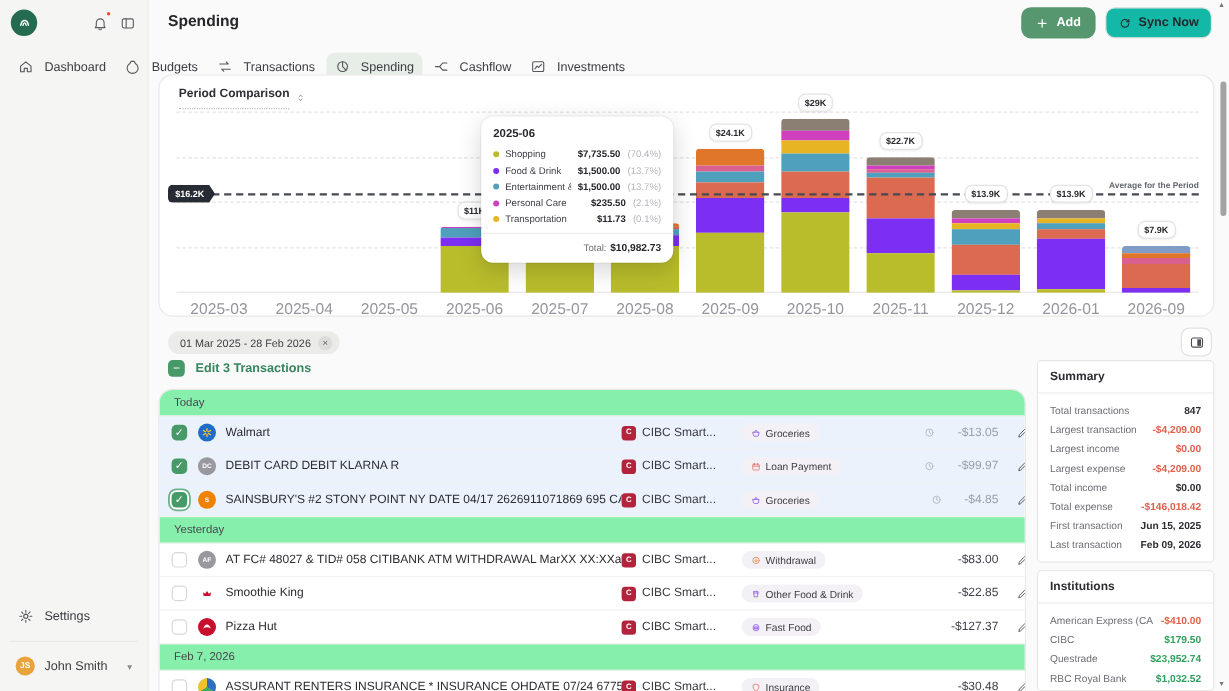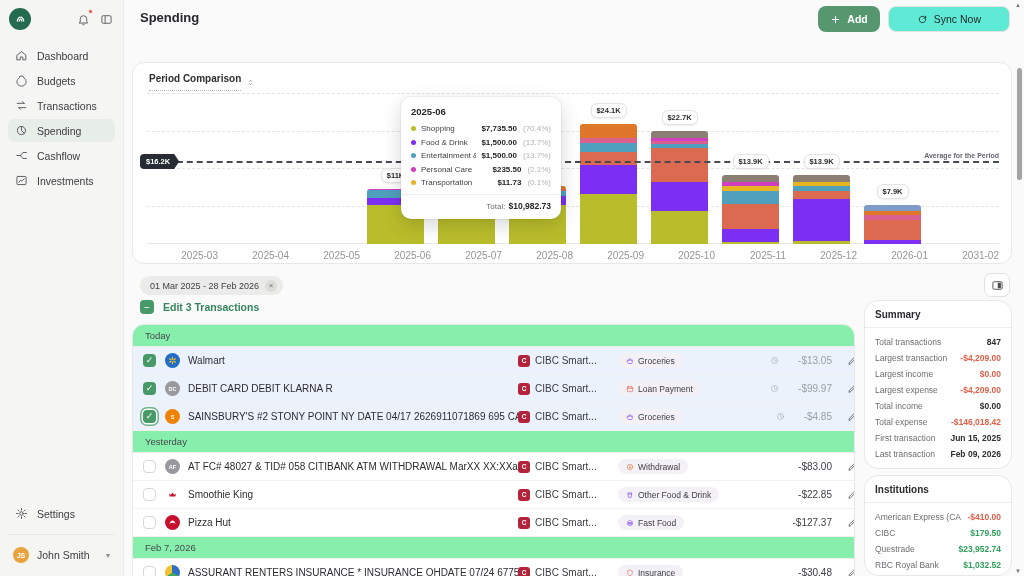--- a/index.html
+++ b/index.html
@@ -9,38 +9,38 @@
 
   
   .sidebar{position:absolute;left:0;top:0;width:124px;height:576px;background:#f5f5f3;border-right:1px solid #ececea;padding:8px 8px 10px;display:flex;flex-direction:column}
   .sb-head{display:flex;align-items:center;margin-bottom:14px;padding:0 1px}
   .logo{width:22px;height:22px;border-radius:50%;background:#256b4f;display:flex;align-items:center;justify-content:center;color:#fff}
   .logo svg{width:13px;height:13px}
   .sb-head .spacer{flex:1}
   .icon-btn{width:16px;height:16px;color:#5a5a60;display:flex;align-items:center;justify-content:center;position:relative;cursor:pointer;margin-left:7px}
   .icon-btn svg{width:13px;height:13px}
   .bell-dot{position:absolute;top:-2px;right:-2px;width:5px;height:5px;border-radius:50%;background:#e5533c;border:1px solid #f5f5f3}
-  .sb-nav{display:flex;flex-direction:column;gap:2px}
+  .sb-nav{display:flex;flex-direction:row;gap:2px}
   .nav-item{display:flex;align-items:center;gap:9px;padding:5px 7px;border-radius:7px;font-size:10.5px;color:#3c3c42;cursor:pointer;white-space:nowrap}
   .nav-item.active{background:#e7ede7}
   .nav-item svg{width:13px;height:13px;color:#55555b;flex:none}
   .sb-bottom{margin-top:auto}
   .sb-divider{height:1px;background:#e8e8e6;margin:9px 0}
   .user-row{display:flex;align-items:center;gap:8px;padding:3px 5px;cursor:pointer}
   .avatar{width:16px;height:16px;border-radius:50%;background:#e8a33d;color:#fff;font-size:7px;font-weight:bold;display:flex;align-items:center;justify-content:center;flex:none}
   .user-name{font-size:10.5px;color:#3c3c42;flex:1}
   .chev{font-size:8px;color:#8c8c92}
 
   
   .page-title{position:absolute;left:140px;top:10px;font-size:13px;font-weight:bold;color:#26262b}
   .top-actions{position:absolute;right:14px;top:6px;display:flex;gap:8px}
   .btn{display:flex;align-items:center;gap:6px;font-size:10.5px;border-radius:8px;cursor:pointer}
   .btn svg{width:11px;height:11px}
   .btn-green{background:#569770;color:#fff;padding:6px 12px;font-weight:bold}
-  .btn-white{background:#5eead4;border:1px solid #e2e2e0;padding:6px 28px;color:#26262b;font-weight:normal}
+  .btn-white{background:#14b8a6;border:1px solid #e2e2e0;padding:6px 10px;color:#26262b;font-weight:bold}
   .toolbar-row{position:absolute;right:14px;top:35px;display:flex;gap:10px;align-items:center}
   .seg-ctrl{display:flex;background:#ececea;border-radius:9px;padding:2px;gap:2px;align-items:center}
   .seg-item{font-size:10px;color:#5c5c63;padding:3px 9px;border-radius:7px;cursor:pointer}
   .seg-item.active{background:#fff;border:1px solid #e0e0de;color:#1f1f24;font-weight:bold;padding:2px 8px}
 
   
   .chart-card{position:absolute;left:132px;top:62px;width:880px;height:202px;background:#fff;border:1px solid #e8e8e6;border-radius:12px}
   .chart-title-row{position:absolute;left:16px;top:10px;display:flex;gap:5px;cursor:pointer}
   .chart-title{font-size:10px;font-weight:bold;color:#2e2e33;border-bottom:1px dotted #bcbcba;padding-bottom:2px}
   .sort-icon svg{width:9px;height:9px;color:#7a7a80}
@@ -48,21 +48,21 @@
   .gridline{position:absolute;left:0;right:0;height:0;border-top:1px dashed #e4e4e2}
   .baseline{position:absolute;left:0;right:0;bottom:0;height:0;border-top:1px solid #e8e8e6}
   .slots{position:absolute;inset:0;display:flex}
   .slot{width:71px;height:150px;display:flex;align-items:flex-end;justify-content:center;position:relative}
   .bar{width:57px;display:flex;flex-direction:column-reverse;border-radius:3px 3px 0 0;overflow:hidden}
   .bar-label{position:absolute;left:50%;transform:translateX(-50%);background:#fff;border:1px solid #e3e3e1;border-radius:6px;padding:2px 5px;font-size:7.5px;font-weight:bold;color:#2a2a2e;white-space:nowrap;box-shadow:0 1px 2px rgba(0,0,0,.07);z-index:3}
   .avg-line{position:absolute;left:0;right:0;height:0;border-top:2px dashed #464a52;z-index:2}
   .avg-badge{position:absolute;left:-7px;background:#272b33;color:#fff;font-size:7.5px;font-weight:bold;padding:3px 9px 3px 6px;border-radius:4px;white-space:nowrap;z-index:4;clip-path:polygon(0 0,calc(100% - 5px) 0,100% 50%,calc(100% - 5px) 100%,0 100%)}
   .avg-caption{position:absolute;right:0;font-size:7px;font-weight:bold;color:#63666d;z-index:2}
   .xlabels{position:absolute;left:14px;top:187px;width:852px;display:flex}
-  .xlab{width:71px;text-align:right;font-size:10px;color:#95959b}
+  .xlab{width:71px;text-align:center;font-size:13px;color:#95959b}
 
   .tooltip{position:absolute;left:268px;top:34px;width:160px;background:#fff;border-radius:10px;box-shadow:0 6px 20px rgba(0,0,0,.16),0 0 0 1px rgba(0,0,0,.04);padding:9px 10px 8px;z-index:10}
   .tt-title{font-size:9.5px;font-weight:bold;color:#26262b;margin-bottom:7px}
   .tt-row{display:flex;align-items:center;gap:5px;margin-bottom:4.5px}
   .tt-dot{width:5px;height:5px;border-radius:50%;flex:none}
   .tt-name{font-size:8px;color:#3e3e45;flex:1;white-space:nowrap;overflow:hidden}
   .tt-val{font-size:8px;font-weight:bold;color:#26262b;white-space:nowrap}
   .tt-pct{font-size:8px;color:#b4b4ba;margin-left:1px}
   .tt-divider{height:1px;background:#ededeb;margin:7px -10px 6px}
   .tt-total-row{display:flex;justify-content:flex-end;align-items:center;gap:3px}
@@ -97,21 +97,21 @@
   .cat{width:138px;flex:none;display:flex}
   .cat-pill{display:flex;align-items:center;gap:4px;background:#f3f1f6;border-radius:999px;padding:2.5px 8px;font-size:8.5px;color:#3d3d44;white-space:nowrap;cursor:pointer}
   .cat-pill svg{width:8px;height:8px;flex:none}
   .amt{width:76px;flex:none;display:flex;align-items:center;justify-content:flex-end;gap:19px;font-size:10px;color:#3f4048;white-space:nowrap}
   .amt.pending{color:#9aa0a8}
   .amt svg{width:9px;height:9px;color:#a8adb5;flex:none}
   .edit-icon{width:26px;flex:none;display:flex;justify-content:flex-end;color:#4f4f55;cursor:pointer}
   .edit-icon svg{width:11px;height:11px}
 
   
-  .side-card{position:absolute;left:864px;width:148px;background:#fff;border:1px solid #e8e8e6;border-radius:14px;overflow:hidden}
+  .side-card{position:absolute;left:864px;width:148px;background:#fff;border:1px solid #e8e8e6;border-radius:4px;overflow:hidden}
   #summary-card{top:300px}
   #inst-card{top:475px;height:101px}
   .side-title{padding:8px 10px 7px;font-size:10px;font-weight:bold;color:#2c2c31;border-bottom:1px solid #ededeb}
   .side-rows{padding:6px 0}
   .side-row{display:flex;justify-content:space-between;align-items:center;padding:3px 10px;gap:6px}
   .side-label{font-size:8.5px;color:#6e6e74;white-space:nowrap;overflow:hidden}
   .side-val{font-size:8.5px;font-weight:bold;white-space:nowrap}
   .tone-red{color:#e0604a}.tone-green{color:#2fa05c}.tone-dark{color:#2c2c31}
 
   
@@ -269,20 +269,32 @@
           <div class="slot">
             <div class="bar">
               <div class="seg" style="height: 50.5px; background: rgb(185, 189, 43);"></div>
               <div class="seg" style="height: 28.5px; background: rgb(124, 47, 242);"></div>
               <div class="seg" style="height: 13px; background: rgb(220, 106, 81);"></div>
               <div class="seg" style="height: 9px; background: rgb(79, 160, 188);"></div>
               <div class="seg" style="height: 5px; background: rgb(217, 96, 143);"></div>
               <div class="seg" style="height: 14.5px; background: rgb(224, 118, 42);"></div>
             </div>
             <div class="bar-label" style="bottom: 126.5px;">$24.1K</div>
+          </div>
+          <div class="slot">
+            <div class="bar">
+              <div class="seg" style="height: 67px; background: rgb(185, 189, 43);"></div>
+              <div class="seg" style="height: 12px; background: rgb(124, 47, 242);"></div>
+              <div class="seg" style="height: 22.5px; background: rgb(220, 106, 81);"></div>
+              <div class="seg" style="height: 15px; background: rgb(79, 160, 188);"></div>
+              <div class="seg" style="height: 11px; background: rgb(231, 180, 36);"></div>
+              <div class="seg" style="height: 7.5px; background: rgb(207, 63, 192);"></div>
+              <div class="seg" style="height: 10px; background: rgb(139, 127, 116);"></div>
+            </div>
+            <div class="bar-label" style="bottom: 151px;">$29K</div>
           </div>
           <div class="slot">
             <div class="bar">
               <div class="seg" style="height: 33.5px; background: rgb(185, 189, 43);"></div>
               <div class="seg" style="height: 28.5px; background: rgb(124, 47, 242);"></div>
               <div class="seg" style="height: 34.5px; background: rgb(220, 106, 81);"></div>
               <div class="seg" style="height: 3.5px; background: rgb(79, 160, 188);"></div>
               <div class="seg" style="height: 3px; background: rgb(217, 96, 143);"></div>
               <div class="seg" style="height: 3.5px; background: rgb(207, 63, 192);"></div>
               <div class="seg" style="height: 7px; background: rgb(139, 127, 116);"></div>
@@ -332,21 +344,21 @@
         <div class="xlab">2025-04</div>
         <div class="xlab">2025-05</div>
         <div class="xlab">2025-06</div>
         <div class="xlab">2025-07</div>
         <div class="xlab">2025-08</div>
         <div class="xlab">2025-09</div>
         <div class="xlab">2025-10</div>
         <div class="xlab">2025-11</div>
         <div class="xlab">2025-12</div>
         <div class="xlab">2026-01</div>
-        <div class="xlab">2031-02</div>
+        <div class="xlab">2026-09</div>
       </div>
     <div class="tooltip">
       <div class="tt-title">2025-06</div>
       <div id="tt-rows">
           <div class="tt-row">
             <span class="tt-dot" style="background:#b9bd2b"></span>
             <span class="tt-name">Shopping</span>
             <span class="tt-val">$7,735.50</span>
             <span class="tt-pct">(70.4%)</span>
           </div>

